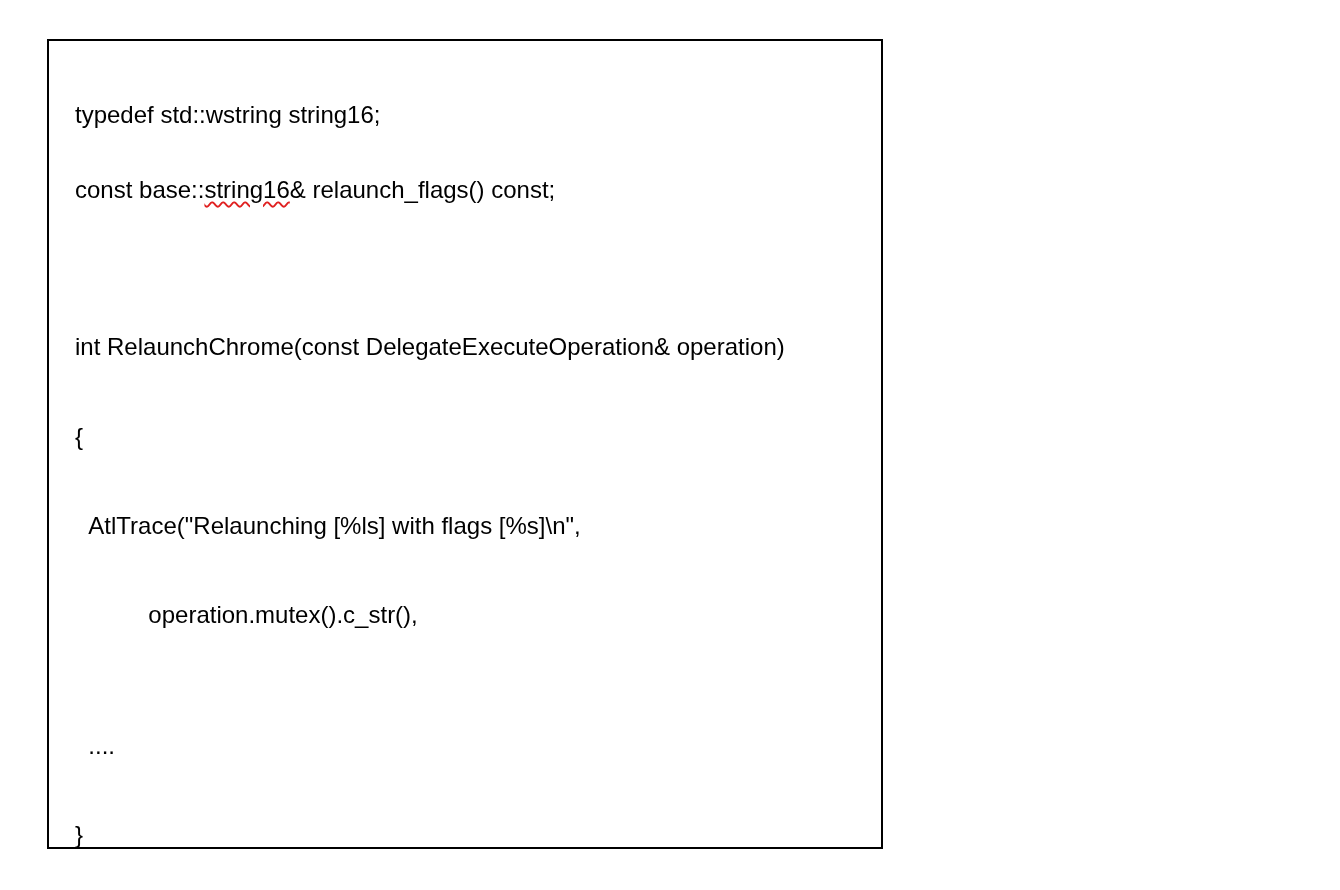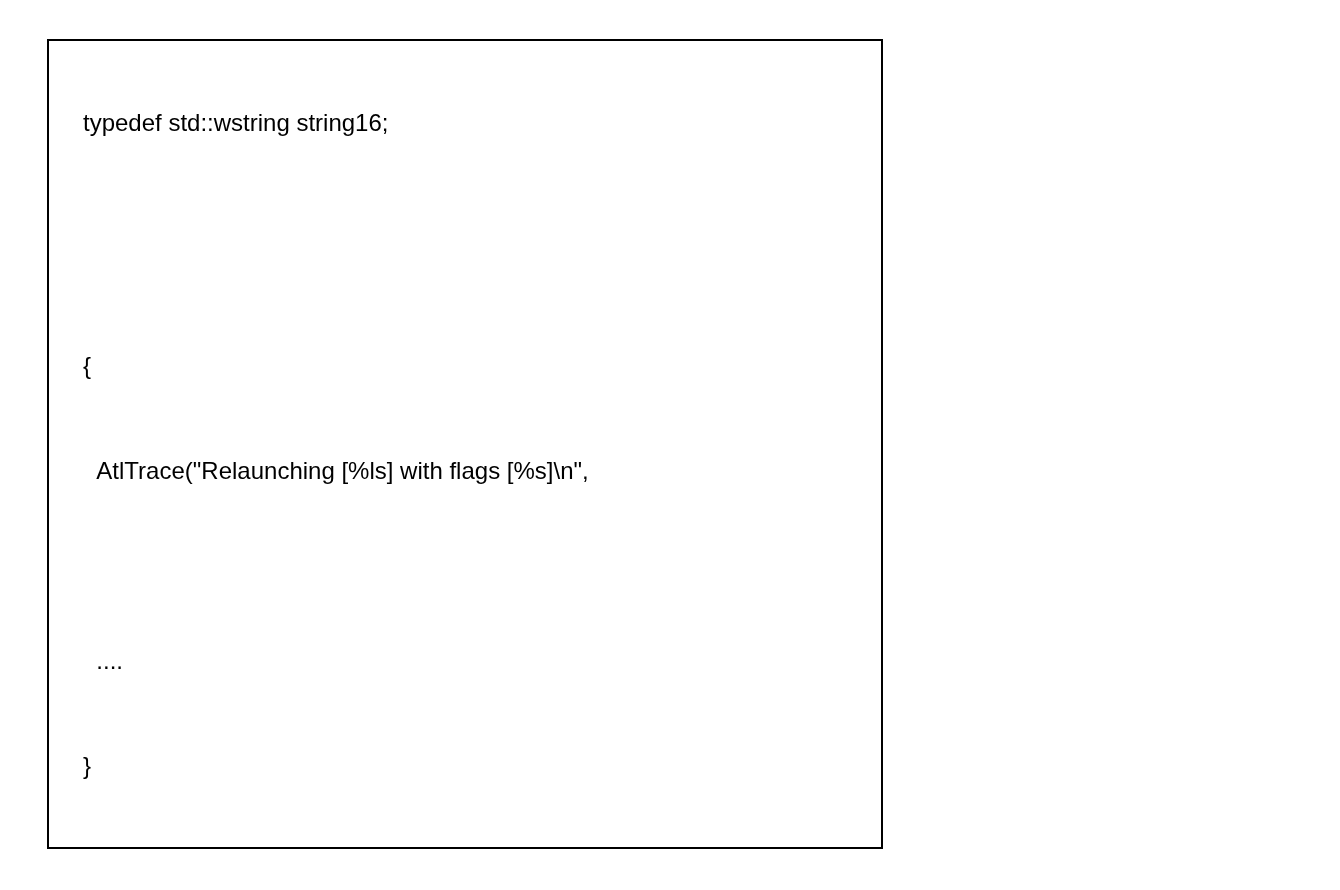--- a/index.html
+++ b/index.html
@@ -18,47 +18,50 @@
     height: 810px;
     border: 2px solid #000000;
     box-sizing: border-box;
     padding: 50px 18px 18px 18px;
   }
   .line {
     font-size: 24px;
     line-height: 1.3;
     color: #000000;
     white-space: pre-wrap;
-    margin: 16px;
+    margin: 8px;
   }
   .gap-small { height: 28px; }
   .gap-large { height: 110px; }
   .gap-med { height: 42px; }
   .squiggle {
     text-decoration-line: underline;
     text-decoration-style: wavy;
     text-decoration-color: #e02020;
     text-decoration-thickness: 1.5px;
     text-underline-offset: 3px;
   }
 </style>
 </head>
 <body>
 
 <div class="code-box">
 
   <p class="line">typedef std::wstring string16;</p>
   <div class="gap-small"></div>
+  <p class="line"><span>const base::</span><span class="squiggle">string16</span><span>&amp; relaunch_flags() const;</span></p>
 
   <div class="gap-large"></div>
 
+  <p class="line">int RelaunchChrome(const DelegateExecuteOperation&amp; operation)</p>
   <div class="gap-med"></div>
   <p class="line">{</p>
   <div class="gap-med"></div>
   <p class="line">  AtlTrace("Relaunching [%ls] with flags [%s]\n",</p>
   <div class="gap-med"></div>
+  <p class="line">           operation.mutex().c_str(),</p>
   <div class="gap-med"></div>
   <div class="gap-med"></div>
   <p class="line">  ....</p>
   <div class="gap-med"></div>
   <p class="line">}</p>
 
 </div>
 
 </body></html>

